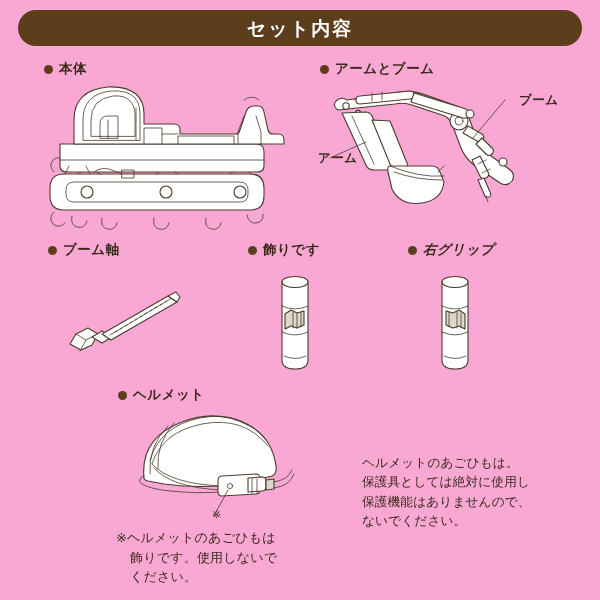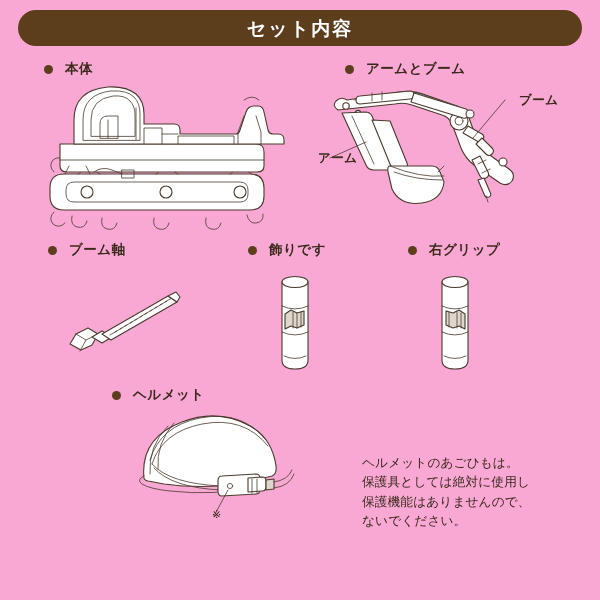--- a/index.html
+++ b/index.html
@@ -42,44 +42,44 @@
     font-weight: bold;
     letter-spacing: 2px;
     line-height: 1;
   }
 
   
   .section-heading {
     position: absolute;
     display: flex;
     align-items: center;
-    gap: 12px;
+    gap: 6px;
     white-space: nowrap;
   }
   .bullet-dot {
     width: 9px;
     height: 9px;
     border-radius: 50%;
     background: #5c3d1c;
     display: inline-block;
     flex: 0 0 auto;
   }
   .section-label {
     font-size: 13.5px;
     font-weight: bold;
     color: #3b2a1a;
     letter-spacing: 0.5px;
   }
 
   #heading-body      { left: 44px;  top: 60px; }
-  #heading-armboom   { left: 345px; top: 60px; }
+  #heading-armboom   { left: 320px; top: 60px; }
   #heading-boomshaft { left: 48px;  top: 241px; justify-content: space-between; }
   #heading-leftgrip  { left: 248px; top: 241px; }
-  #heading-rightgrip { left: 408px; top: 241px; }
-  #heading-helmet    { left: 112px; top: 386px; text-align: center; }
+  #heading-rightgrip { left: 408px; top: 241px; font-style: italic; }
+  #heading-helmet    { left: 118px; top: 386px; text-align: center; }
 
   
   .illus { position: absolute; }
   .illus svg { display: block; overflow: visible; }
   .ln {
     fill: none;
     stroke: #4a3a2c;
     stroke-width: 1.1;
     stroke-linejoin: round;
     stroke-linecap: round;
@@ -435,20 +435,25 @@
 
       <path class="ln ln-thin" d="M146 76 q14 -2 18 -12"></path>
       <path class="ln ln-thin" d="M146 82 q16 -2 20 -14"></path>
 
       <path class="ln ln-thin" d="M100 84 l-14 26"></path>
     </svg>
   </div>
 
   <div id="helmet-marker">※</div>
 
+  <div id="helmet-note">
+    <span class="note-ln1">※ヘルメットのあごひもは</span>
+    <span class="note-ln2">飾りです。使用しないで</span>
+    <span class="note-ln3">ください。</span>
+  </div>
 
   <div id="warning-block">
     <div id="warning-text">
       <span>ヘルメットのあごひもは。</span>
       <span>保護具としては絶対に使用し</span>
       <span>保護機能はありませんので、</span>
       <span>ないでください。</span>
     </div>
   </div>
 

